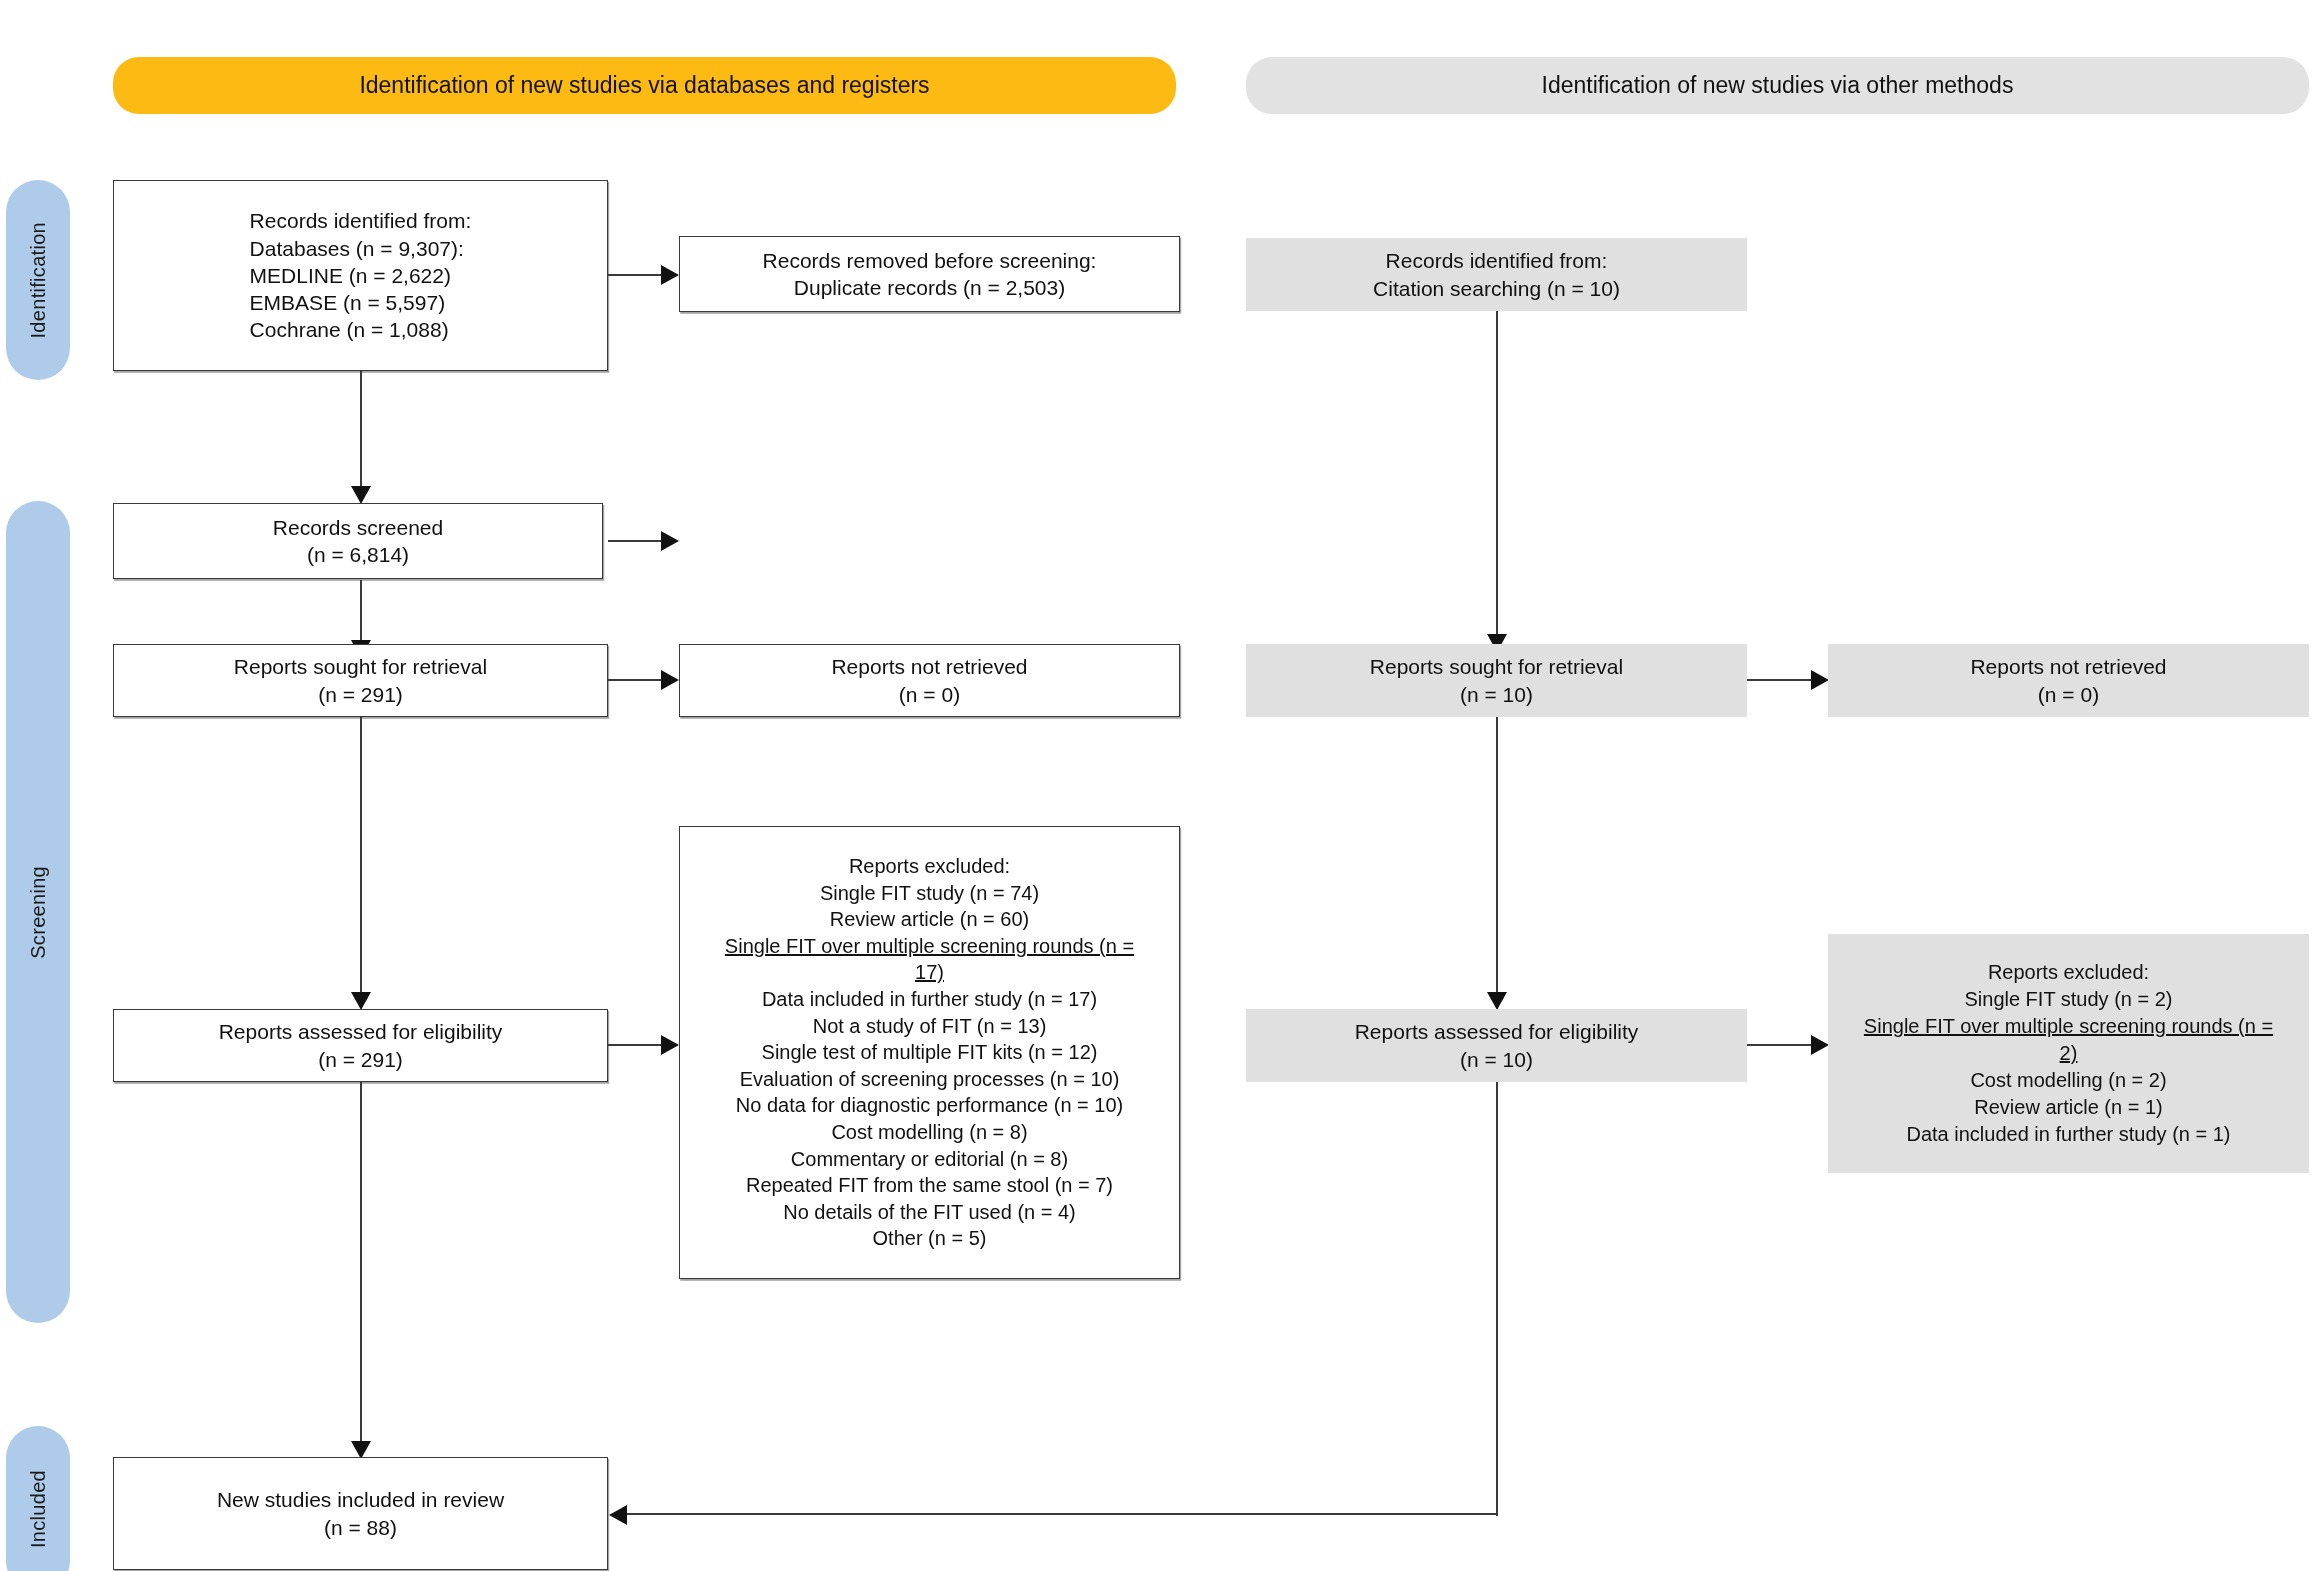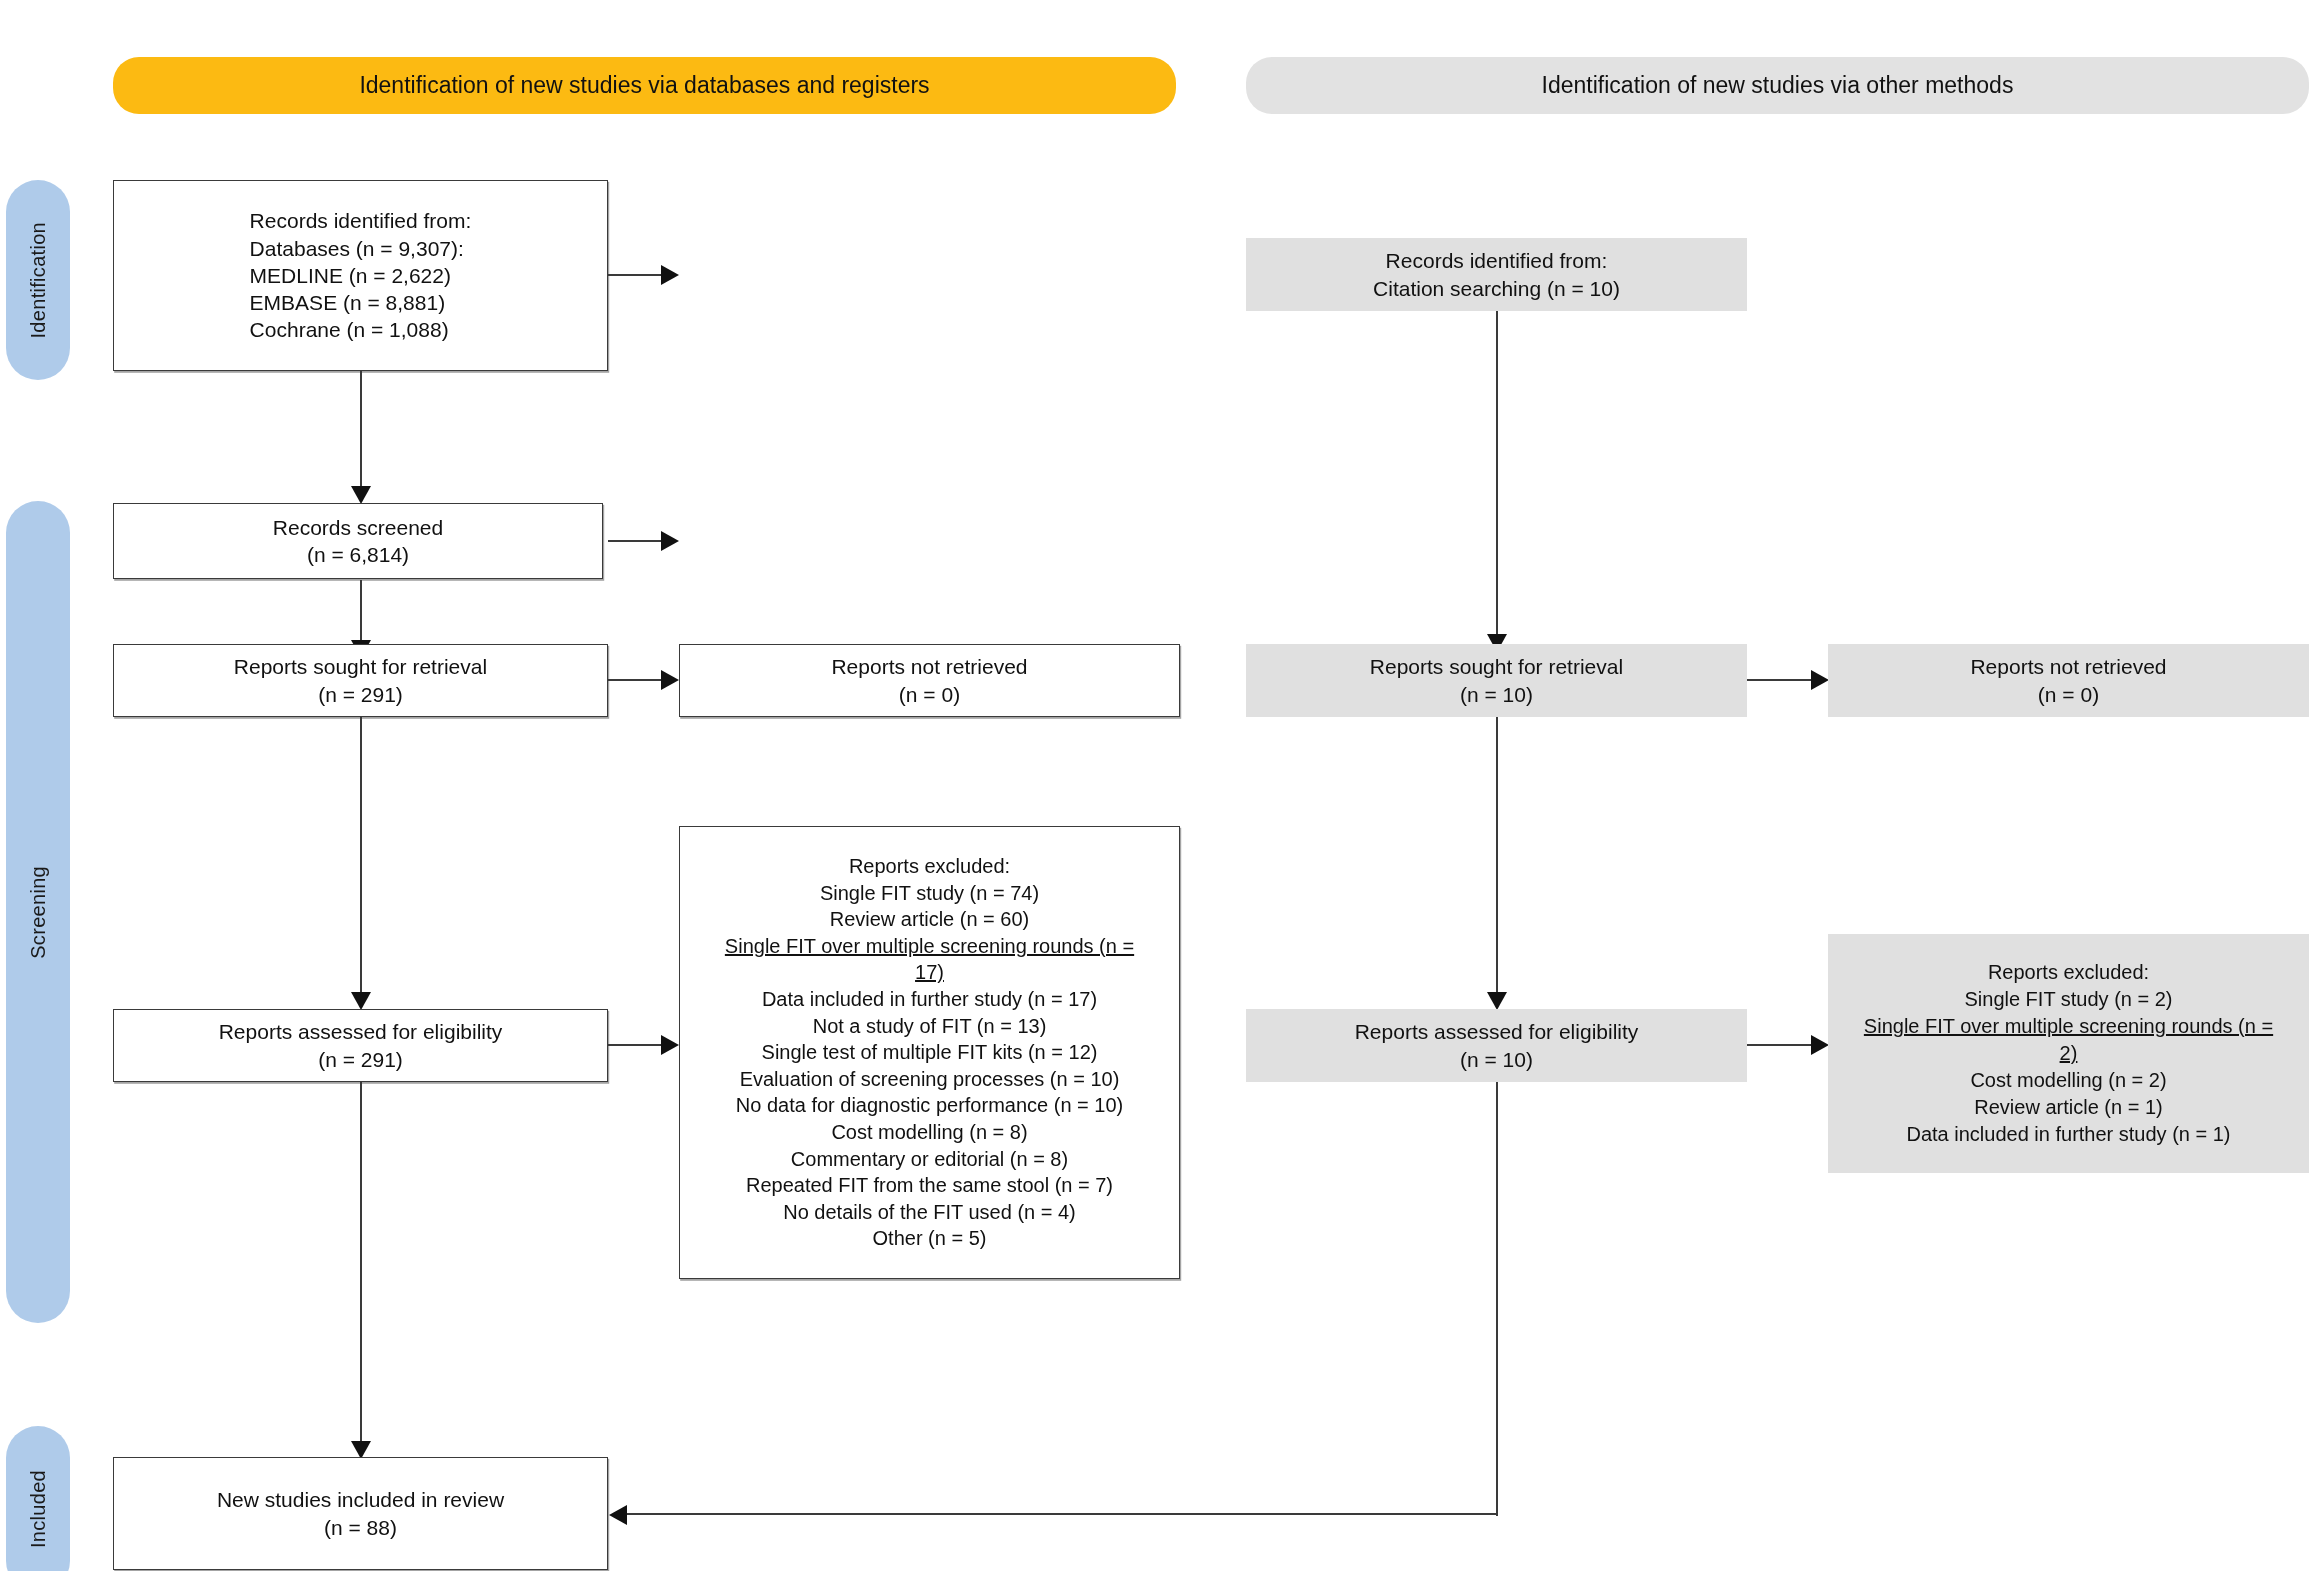--- a/index.html
+++ b/index.html
@@ -134,28 +134,32 @@
   </div>
   <div class="stage-pill" id="pill-included">
     <span>Included</span>
   </div>
 
   <div class="box white left-text" style="left:113px;top:136px;width:495px;height:191px;">
     <div style="margin:0 auto;">
       <span class="ln">Records identified from:</span>
       <span class="ln">Databases (n = 9,307):</span>
       <span class="ln">MEDLINE (n = 2,622)</span>
-      <span class="ln">EMBASE (n = 8,881)</span>
+      <span class="ln">EMBASE (n = 5,597)</span>
       <span class="ln">Cochrane (n = 1,088)</span>
     </div>
   </div>
 
   <div class="hline" style="left:608px;top:230px;width:55px;"></div>
   <div class="arrow right" style="left:661px;top:221px;"></div>
 
+  <div class="box white" style="left:679px;top:192px;width:501px;height:76px;">
+    <span class="ln">Records removed before screening:</span>
+    <span class="ln">Duplicate records (n = 2,503)</span>
+  </div>
 
   <div class="vline" style="left:360px;top:327px;height:119px;"></div>
   <div class="arrow down" style="left:351px;top:442px;"></div>
 
   <div class="box white" style="left:113px;top:459px;width:490px;height:76px;">
     <span class="ln">Records screened</span>
     <span class="ln">(n = 6,814)</span>
   </div>
 
   <div class="hline" style="left:608px;top:496px;width:55px;"></div>

